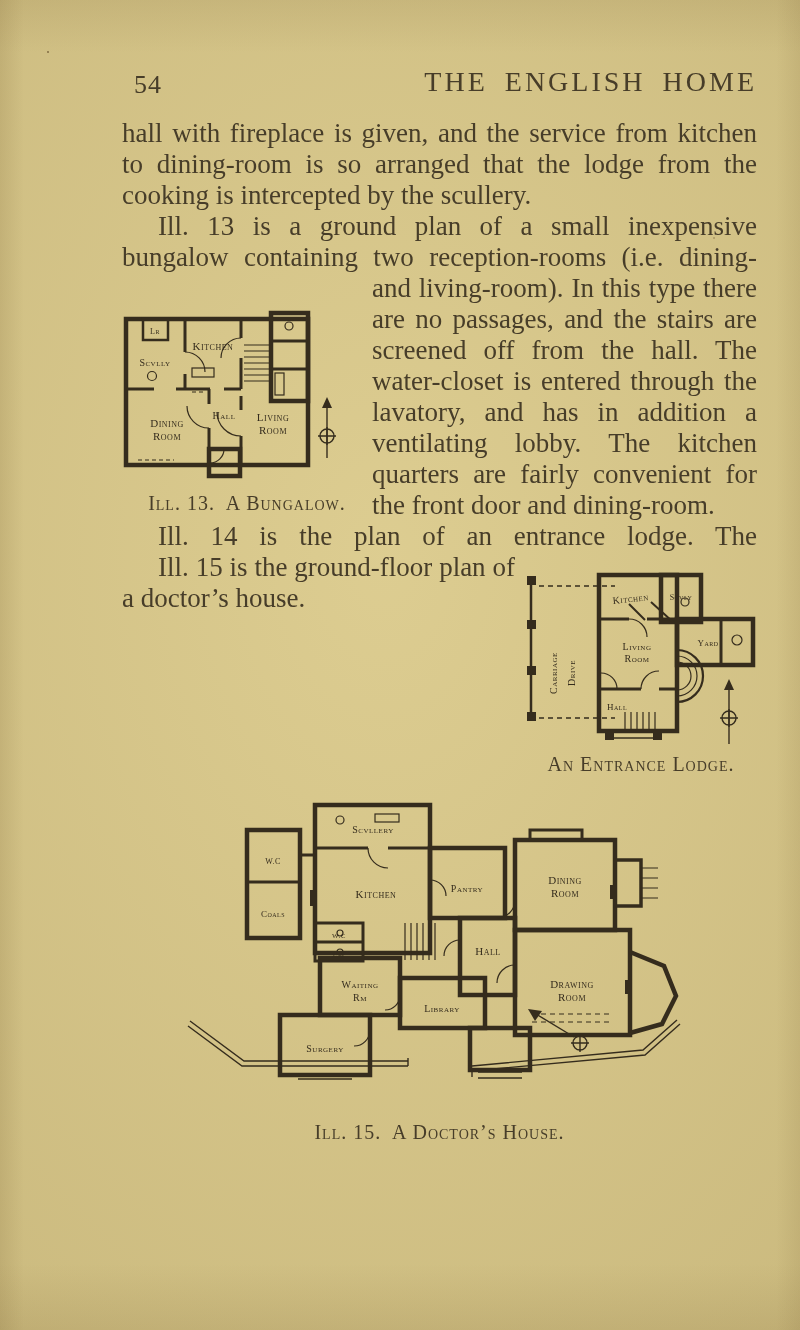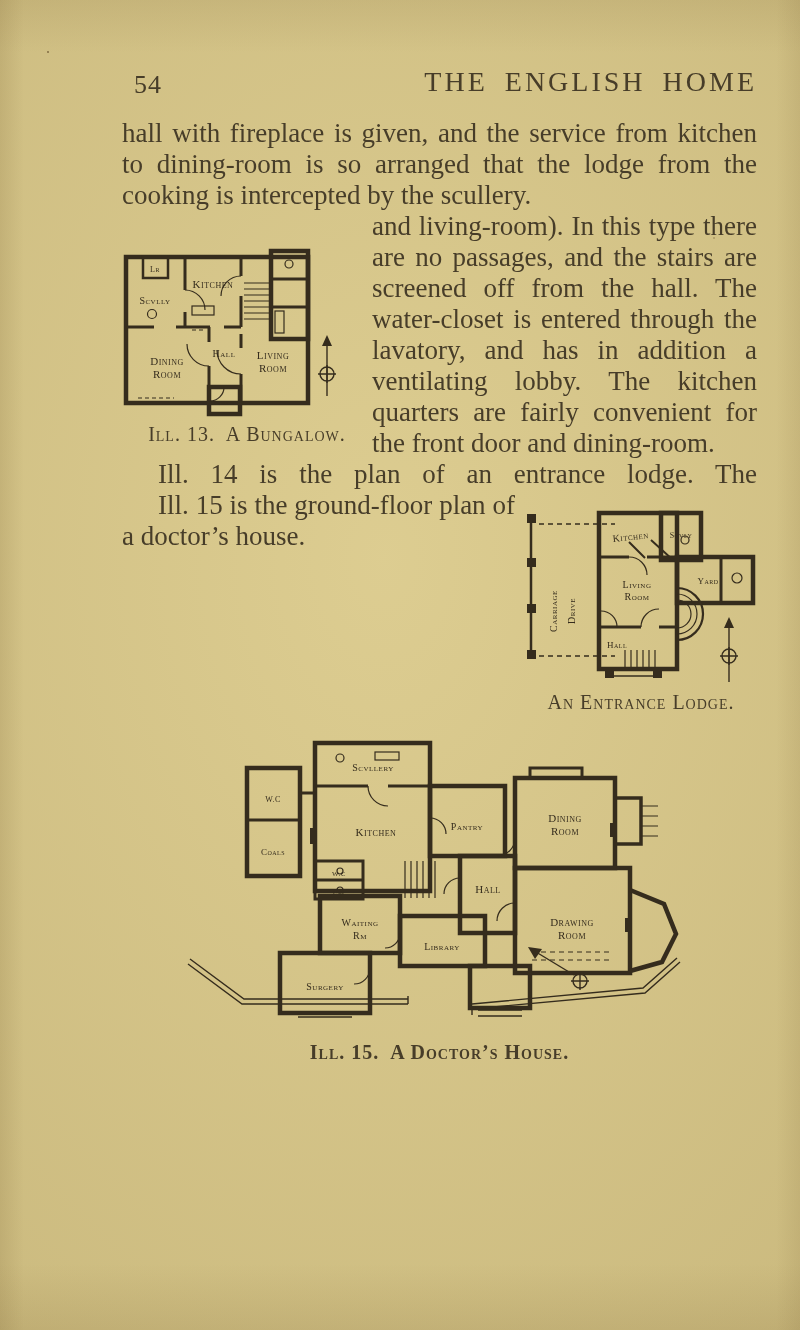--- a/index.html
+++ b/index.html
@@ -18,42 +18,43 @@
   .header{position:relative;height:42px;margin-bottom:12px;}
   .pagenum{position:absolute;left:12px;top:6px;font-size:26px;letter-spacing:1px;}
   .title{text-align:right;font-size:28px;letter-spacing:3px;word-spacing:7px;padding-top:2px;}
   p.body{margin:0;font-size:27px;line-height:31px;text-align:justify;text-justify:inter-word;}
   .indent{text-indent:36px;}
   .justlast{text-align-last:justify;}
   .figfloat{position:relative;}
   .fig13{float:left;width:250px;margin:37px 0 2px 0;}
   .fig14{float:right;width:232px;margin:10px 0 6px 10px;}
   .caption{font-variant:small-caps;font-size:20px;letter-spacing:1px;text-align:center;line-height:24px;color:#473d29;}
-  .fig13 .caption{margin-top:2px;}
+  .fig13 .caption{margin-top:9px;}
   .fig14 .caption{margin-top:4px;}
   .fig15wrap{clear:both;padding-top:18px;}
   .fig15svg{display:block;margin:0 auto;}
-  .cap15{margin-top:10px;font-weight:bold;}
+  .cap15{margin-top:28px;}
   svg{display:block;}
   svg text{font-family:"Liberation Serif","DejaVu Serif",serif;font-variant:small-caps;fill:#352c1d;letter-spacing:.5px;}
   .w{stroke:#352c1d;fill:none;}
 </style>
 </head>
 <body>
 
 <div class="page">
   <div class="content">
 
     <div class="header">
       <div class="pagenum">54</div>
       <div class="title">THE ENGLISH HOME</div>
     </div>
 
     <p class="body">hall with fireplace is given, and the service from kitchen to dining-room is so arranged that the lodge from the cooking is intercepted by the scullery.</p>
 
+    <p class="body indent justlast">Ill. 13 is a ground plan of a small inexpensive bungalow containing two reception-rooms (i.e. dining-</p>
 
     <div class="figfloat fig13">
       <svg width="215" height="172" viewBox="0 0 215 172">
         <g class="w" stroke-width="4.5">
           <rect x="4" y="9" width="182" height="146"></rect>
           <rect x="149" y="3" width="37" height="88"></rect>
           <rect x="87" y="139" width="31" height="27"></rect>
         </g>
         <g class="w" stroke-width="3">
           <path d="M4,79 H32 M54,79 H88 M102,79 H119"></path>

